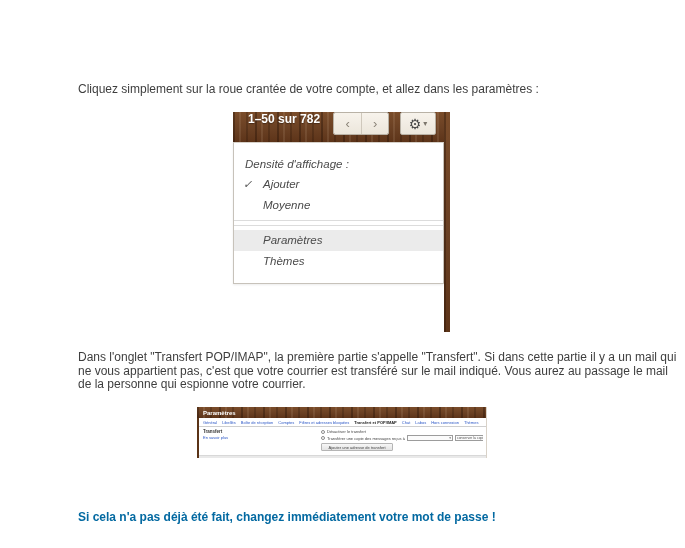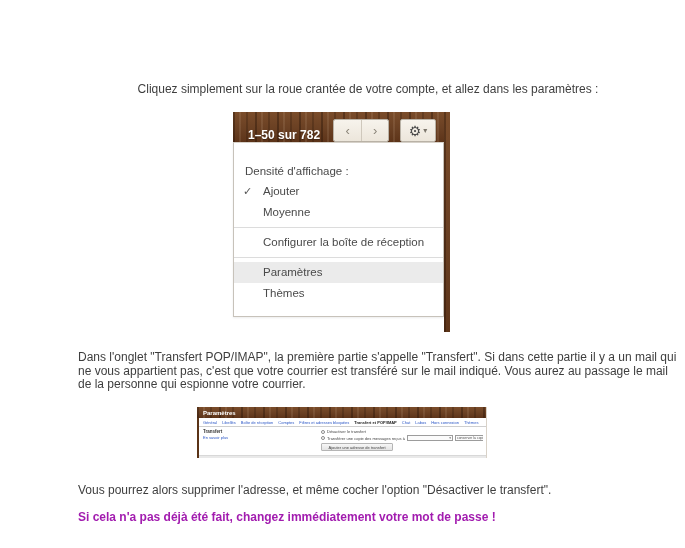--- a/index.html
+++ b/index.html
@@ -9,24 +9,24 @@
     width: 685px; height: 548px;
     background: #ffffff;
     font-family: "Liberation Sans", sans-serif;
     overflow: hidden;
   }
   .para {
     position: absolute; left: 78px;
     font-size: 12px; line-height: 13.5px;
     color: #3e3e3e;
   }
-  #p1 { top: 83px; width: 580px; text-align: center; }
+  #p1 { top: 83px; width: 580px; }
   #p2 { top: 351px; width: 606px; }
   #p3 { top: 484px; width: 580px; }
-  #p4 { top: 511px; width: 580px; font-weight: bold; color: #a21caf; }
+  #p4 { top: 511px; width: 580px; font-weight: bold; color: #0369a1; }
 
   
   .wood {
     background:
       repeating-linear-gradient(90deg,
         rgba(30,12,2,0.35) 0 2px, rgba(0,0,0,0) 2px 6px,
         rgba(255,230,200,0.10) 6px 8px, rgba(0,0,0,0) 8px 13px,
         rgba(25,10,0,0.22) 13px 15px, rgba(0,0,0,0) 15px 22px),
       linear-gradient(180deg, #7a4c2a 0%, #6a4023 55%, #5d3419 100%);
   }
@@ -34,21 +34,21 @@
   
   .shot1 {
     position: absolute; left: 233px; top: 112px;
     width: 217px; height: 220px;
   }
   .shot1 .wood-sliver {
     position: absolute; right: 0; top: 0; bottom: 0; width: 6px;
   }
   .shot1 .inner { position: absolute; left: 0; top: 0; width: 211px; height: 220px; }
   .toolbar {
-    height: 30px; display: flex; align-items: flex-end;
+    height: 30px; display: flex; align-items: flex-start;
   }
   .pagination {
     margin-left: 15px; font-size: 12px; font-weight: bold; color: #ffffff;
     text-shadow: 0 1px 1px rgba(0,0,0,0.35); white-space: nowrap;
   }
   .navgroup { display: flex; margin-left: 13px; border-radius: 2px; overflow: hidden;
     border: 1px solid #b9b2a6; }
   .navbtn {
     width: 27px; height: 21px; background: linear-gradient(180deg,#f7f3ec,#ece6db);
     border: 0; display: flex; align-items: center; justify-content: center;
@@ -59,24 +59,25 @@
     margin-left: 11px; width: 36px; height: 23px;
     background: linear-gradient(180deg,#f7f3ec,#ece6db);
     border: 1px solid #b9b2a6; border-radius: 2px;
     display: flex; align-items: center; justify-content: center; gap: 2px;
     cursor: pointer;
   }
   .gear-glyph { font-size: 14px; color: #4a4a4a; line-height: 1; }
   .caret-glyph { font-size: 8px; color: #7c766c; line-height: 1; }
 
   .menu {
-    height: 175px; background: #ffffff;
+    height: 142px; background: #ffffff;
     border: 1px solid #c7c2ba; border-top: 1px solid #d6d1c9;
-    padding-top: 18px; overflow: hidden;
+    padding-top: 11px; overflow: hidden;
     box-shadow: 0 1px 2px rgba(0,0,0,0.08);
+    font-style: italic;
   }
   .menu-header {
     height: 20px; line-height: 20px; padding-left: 11px;
     font-size: 11.5px; color: #4a4a4a;
   }
   .menu-item {
     position: relative; height: 21px; line-height: 21px; padding-left: 29px;
     font-size: 11.5px; color: #4a4a4a; cursor: pointer; white-space: nowrap;
   }
   .menu-item .check {
@@ -166,23 +167,20 @@
       <div class="menu">
         <div class="menu-header">Densité d'affichage :</div>
         <div class="menu-item">
           <span class="check">✓</span>
           <span>Ajouter</span>
         </div>
         <div class="menu-item">
           <span>Moyenne</span>
         </div>
         <div class="menu-divider"></div>
-        <div class="menu-item">
-          <span>Configurer la boîte de réception</span>
-        </div>
         <div class="menu-divider"></div>
         <div class="menu-item highlight">
           <span>Paramètres</span>
         </div>
         <div class="menu-item">
           <span>Thèmes</span>
         </div>
       </div>
     </div>
   </div>
@@ -230,16 +228,15 @@
         <div class="s2-row">
           <span class="s2-button">Ajouter une adresse de transfert</span>
         </div>
         <div class="s2-tip"><span>Conseil : Vous pouvez également transférer uniquement certains de vos messages en </span><span class="tip-link">créant un filtre</span></div>
       </div>
     </div>
     <div class="s2-bottom"></div>
     <div class="left-sliver"></div>
   </div>
 
-  <p class="para" id="p3">Vous pourrez alors supprimer l'adresse, et même cocher l'option "Désactiver le transfert".</p>
   <p class="para" id="p4">Si cela n'a pas déjà été fait, changez immédiatement votre mot de passe !</p>
 
 </div>
 
 </body></html>

